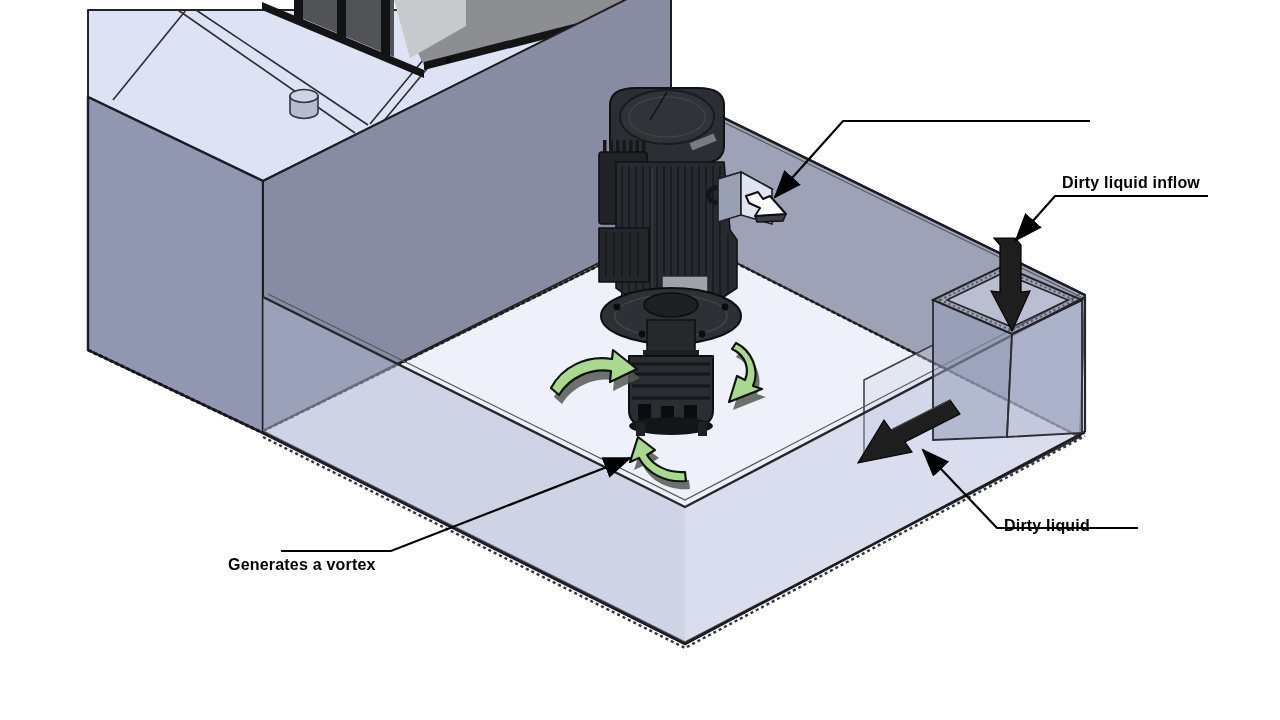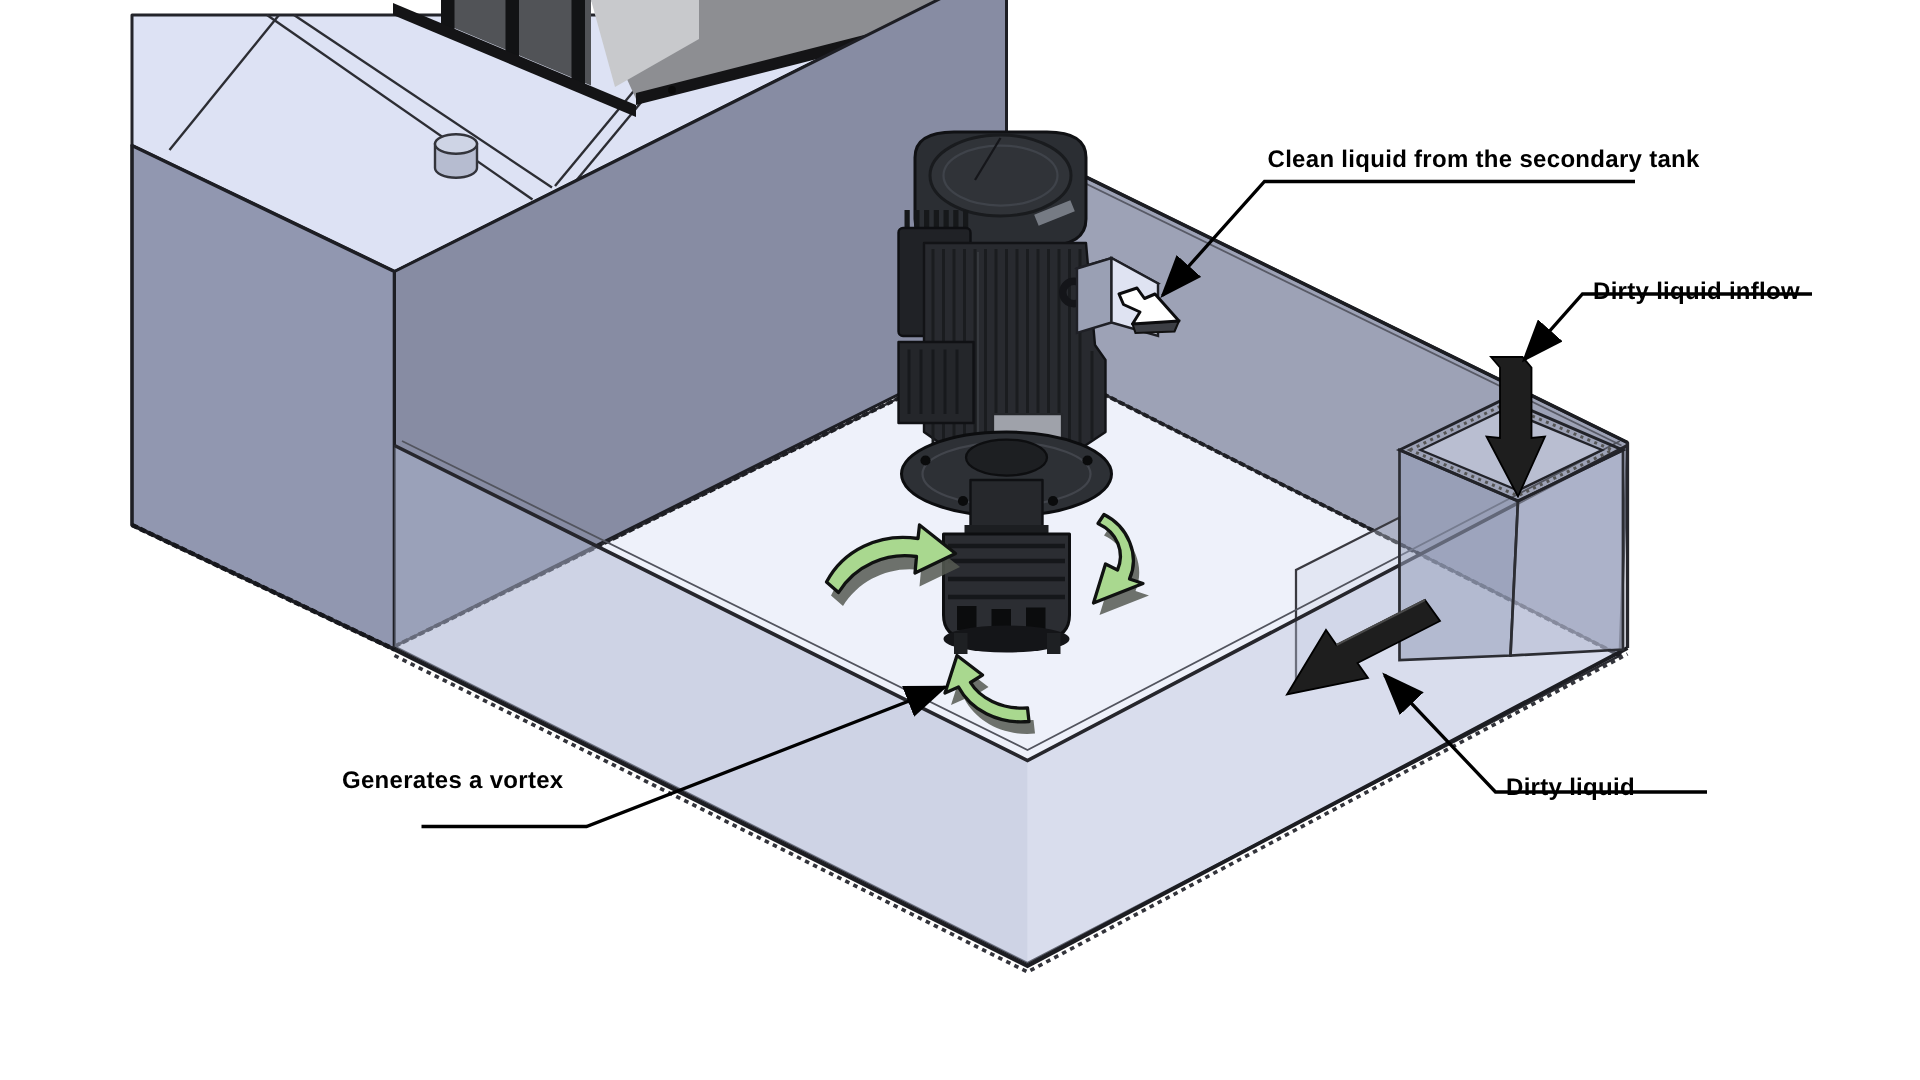--- a/index.html
+++ b/index.html
@@ -6,23 +6,23 @@
   .stage{
     position:relative;width:1280px;height:720px;overflow:hidden;background:#fff;
     font-family:"Liberation Sans",sans-serif;
   }
   .stage svg{position:absolute;left:0;top:0;}
   .lbl{
     position:absolute;white-space:nowrap;color:var(--label-text,#000);
     font-size:16px;font-weight:700;letter-spacing:0.2px;line-height:1;
   }
   .lbl-clean{left:845px;top:99px;}
-  .lbl-inflow{left:1062px;top:175px;margin-top:12px;}
+  .lbl-inflow{left:1062px;top:175px;}
   .lbl-dirty{left:1004px;top:518px;}
-  .lbl-vortex{left:228px;top:513px;}
+  .lbl-vortex{left:228px;top:557px;}
 </style>
 </head>
 <body>
 
 <div class="stage">
 
 <svg width="1280" height="720" viewBox="0 0 1280 720">
   <defs>
     <marker id="ah" orient="auto" markerWidth="14" markerHeight="10" refX="12" refY="5">
       <path d="M0,0 L13,5 L0,10 Z" fill="#000"></path>
@@ -203,18 +203,17 @@
   </g>
 
   <g stroke="#000" stroke-width="2.2" fill="none">
     <polyline points="1090,121 843,121 775,197" marker-end="url(#ah)"></polyline>
     <polyline points="1208,196 1055,196 1016,240" marker-end="url(#ah)"></polyline>
     <polyline points="1138,528 997,528 923,450" marker-end="url(#ah)"></polyline>
     <polyline points="281,551 391,551 630,458" marker-end="url(#ah)"></polyline>
   </g>
 </svg>
 
-<div class="lbl lbl-clean">Clean liquid from the secondary tank</div>
 <div class="lbl lbl-inflow">Dirty liquid inflow</div>
 <div class="lbl lbl-dirty">Dirty liquid</div>
 <div class="lbl lbl-vortex">Generates a vortex</div>
 
 </div>
 
 </body></html>

